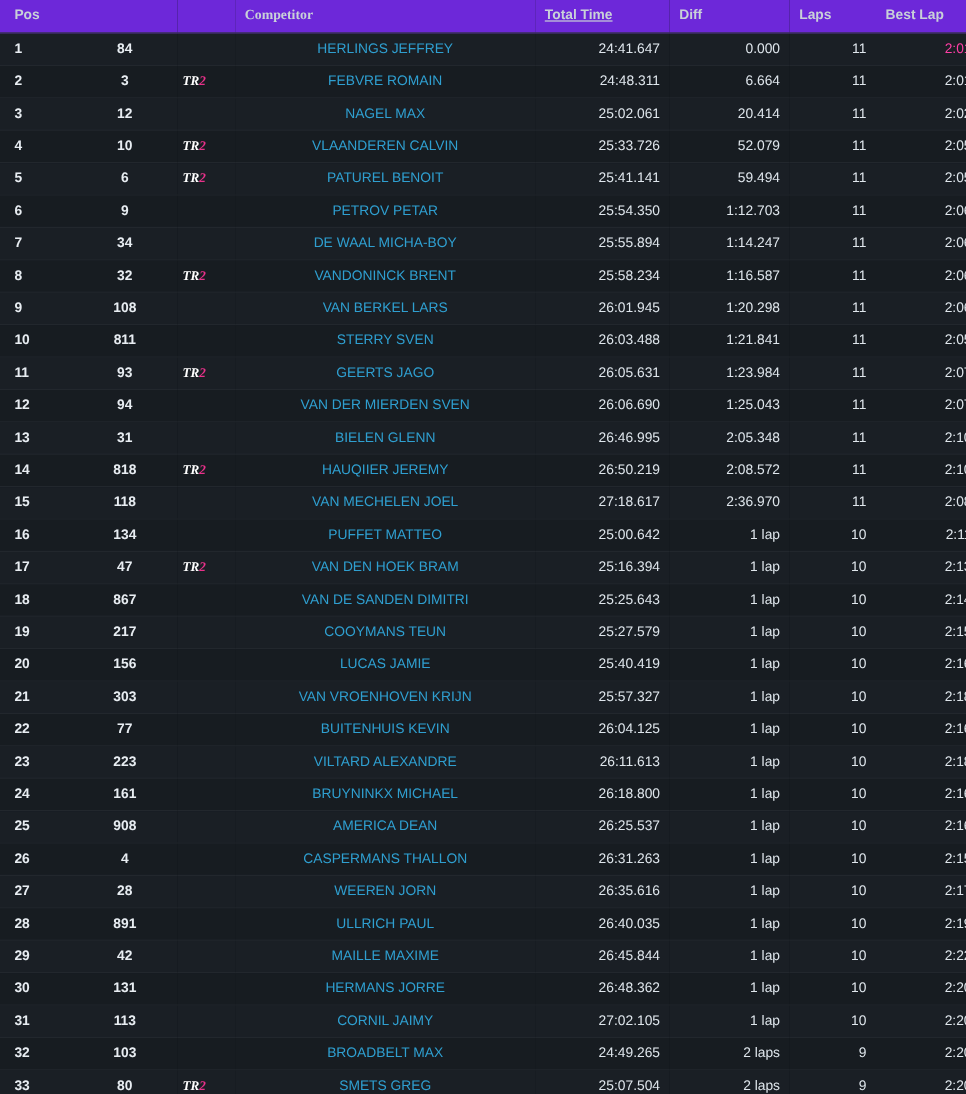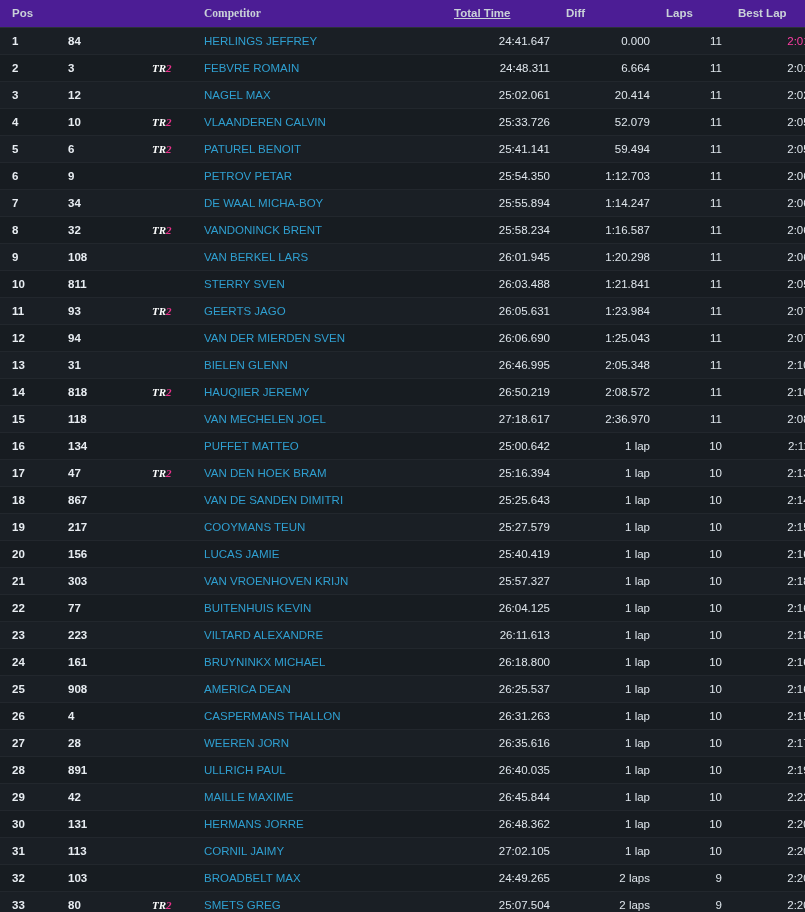--- a/index.html
+++ b/index.html
@@ -13,44 +13,44 @@
     color: #cfd6dc;
     -webkit-font-smoothing: antialiased;
   }
   .results-table {
     width: 805px;
     border-collapse: collapse;
     table-layout: fixed;
     font-size: 11.5px;
   }
   .results-table thead th {
-    background: #4c1d95;
+    background: #6d28d9;
     color: #c9d1d8;
     font-weight: bold;
     font-size: 11.5px;
     padding: 7px 8px 8px 8px;
     border-bottom: 1px solid #2b3138;
     text-align: left;
     white-space: nowrap;
   }
   .results-table tbody td {
     padding: 7px 8px;
     border-bottom: 1px solid #22272d;
     white-space: nowrap;
     overflow: hidden;
     text-overflow: ellipsis;
   }
   tbody tr.row-odd  { background: #1a1f25; }
   tbody tr.row-even { background: #171c21; }
 
   
   .col-pos      { width: 40px;  text-align: left; padding-left: 12px !important; }
-  .col-num      { width: 72px;  text-align: left; }
+  .col-num      { width: 72px;  text-align: center; }
   .col-tr       { width: 36px;  text-align: left; padding-left: 4px !important; }
-  .col-name     { width: 234px; text-align: left; }
+  .col-name     { width: 234px; text-align: center; }
   .col-time     { width: 96px;  text-align: right; }
   .col-diff     { width: 84px;  text-align: right; margin-left: 48px; }
   .col-laps     { width: 56px;  text-align: right; }
   .col-best     { width: 94px;  text-align: right; }
 
   th.col-pos    { text-align: left; }
   th.col-num    { text-align: left; }
   th.col-tr     { text-align: left; }
   th.col-name   { text-align: left; font-family: Liberation Serif, serif; }
   th.col-time   { text-align: right; text-decoration: underline; }

